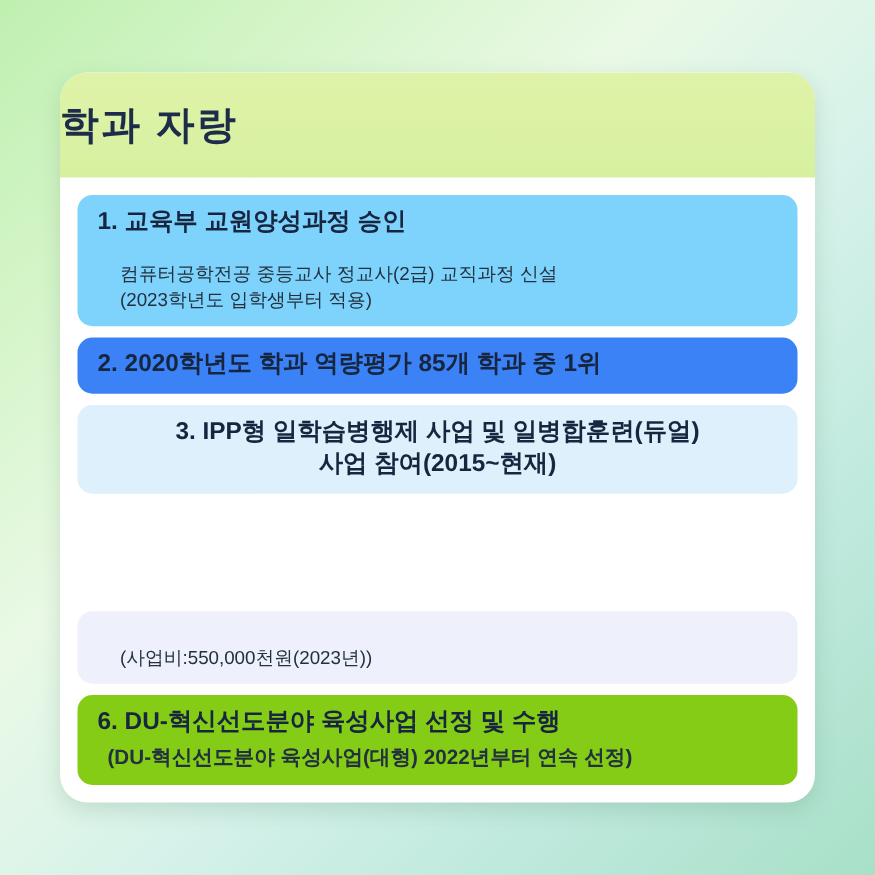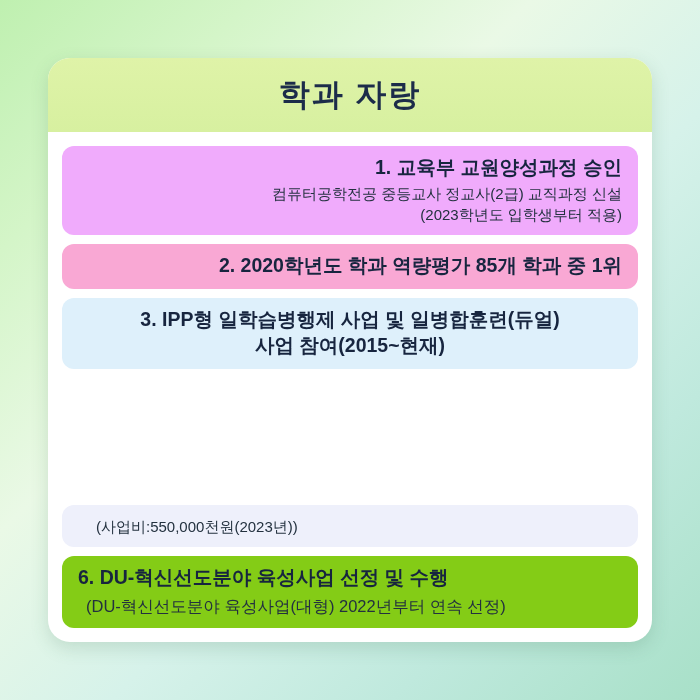--- a/index.html
+++ b/index.html
@@ -21,24 +21,23 @@
     height: 584px;
     background: #ffffff;
     border-radius: 22px;
     box-shadow: 0 6px 18px rgba(60, 110, 80, 0.18);
     overflow: hidden;
     display: flex;
     flex-direction: column;
   }
   .poster-header {
     background: linear-gradient(180deg, #dff3a8 0%, #d7f0a0 100%);
-    height: 74px;
+    height: 84px;
     display: flex;
     align-items: center;
-    justify-content: center;
     flex: none;
   }
   .poster-title {
     font-size: 31px;
     font-weight: bold;
     color: #1c2c4a;
     letter-spacing: 2px;
   }
   .poster-body {
     flex: 1;
@@ -57,32 +56,32 @@
     font-size: 19.5px;
     font-weight: bold;
     color: #17253f;
     line-height: 1.33;
     white-space: pre-line;
   }
   .item-sub {
     font-size: 15px;
     color: #23313f;
     line-height: 1.38;
-    margin-top: 3px;
+    margin-top: 19px;
     padding-left: 18px;
     white-space: pre-line;
   }
   .item-sub.bold {
-    font-weight: normal;
+    font-weight: bold;
     font-size: 16.5px;
     padding-left: 8px;
     margin-top: 4px;
   }
-  .item-1 { background: #f0abfc; text-align: right; }
-  .item-2 { background: #f9a8d4; text-align: right; }
+  .item-1 { background: #7dd3fc; }
+  .item-2 { background: #3b82f6; }
   .item-3 { background: #def0fb; text-align: center; }
   .item-4 { background: #e6f6dd; }
   .item-5 { background: #eef0fb; }
   .item-6 { background: #84cc16; }
   .spacer { flex: 1 1 auto; min-height: 0; }
 </style>
 </head>
 <body>
 
 <div class="poster">

